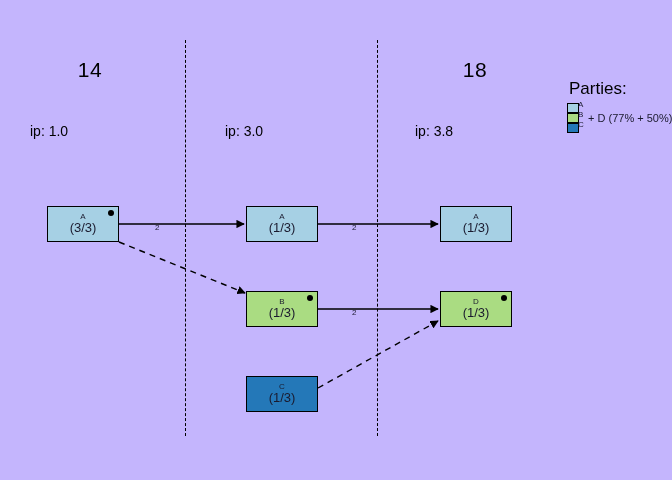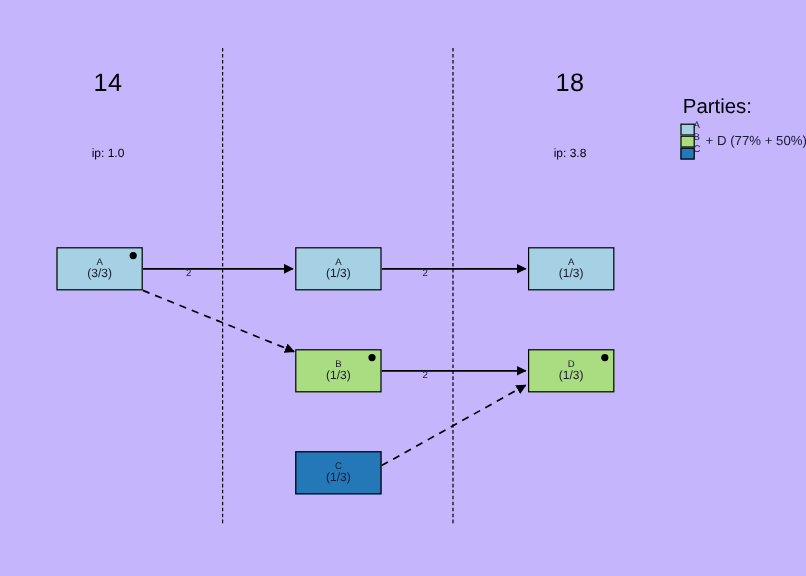--- a/index.html
+++ b/index.html
@@ -23,23 +23,22 @@
   .col-time {
     position: absolute;
     font-size: 21px;
     color: #000;
     text-align: center;
     width: 120px;
     letter-spacing: 0.5px;
   }
   .col-ip {
     position: absolute;
-    font-size: 10px;
+    font-size: 14px;
     color: #000;
-    text-align: center;
     width: 120px;
   }
 
   
   .divider {
     position: absolute;
     top: 40px;
     height: 396px;
     width: 0;
     border-left: 1.6px dashed #000000;
@@ -56,21 +55,21 @@
     flex-direction: column;
     align-items: center;
     justify-content: center;
     line-height: 1.15;
   }
   .node .n-label {
     font-size: 8px;
     color: #1a1a2e;
   }
   .node .n-frac {
-    font-size: 10px;
+    font-size: 13px;
     color: #1a1a2e;
   }
   .node .n-dot {
     position: absolute;
     top: 3px;
     right: 4px;
     width: 6px;
     height: 6px;
     border-radius: 50%;
     background: #000000;
@@ -136,20 +135,21 @@
 </style>
 </head>
 <body>
 
 <div id="canvas">
 
   <div class="col-time" style="left:30px; top:58px;">14</div>
   <div class="col-time" style="left:415px; top:58px;">18</div>
 
   <div class="col-ip" style="left:30px; top:123px;">ip: 1.0</div>
+  <div class="col-ip" style="left:225px; top:123px;">ip: 3.0</div>
   <div class="col-ip" style="left:415px; top:123px;">ip: 3.8</div>
 
   <div class="divider" style="left:185px;"></div>
   <div class="divider" style="left:377px;"></div>
 
   <svg id="edges" viewBox="0 0 672 480">
     <defs>
       <marker id="arrow" viewBox="0 0 10 10" refX="9" refY="5" markerWidth="6" markerHeight="6" orient="auto-start-reverse">
         <path d="M 0 0 L 10 5 L 0 10 z" fill="#000000"></path>
       </marker>

